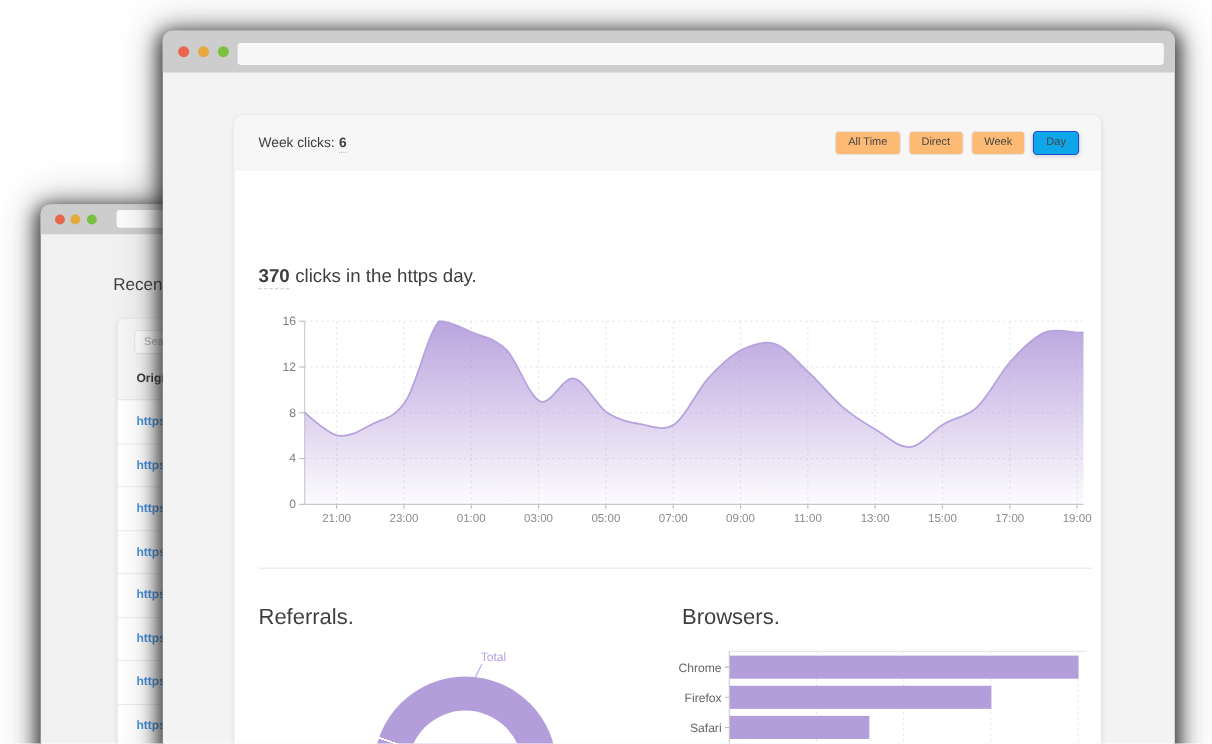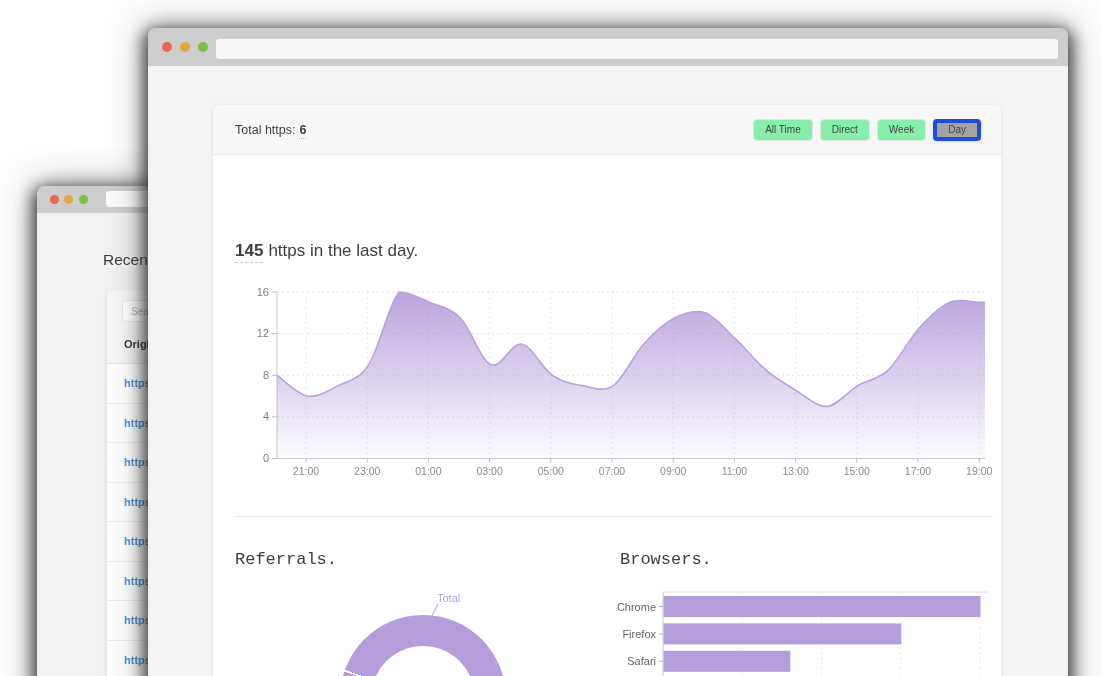--- a/index.html
+++ b/index.html
@@ -41,33 +41,33 @@
 
   .card{position:absolute;left:65px;top:77px;width:788px;height:640px;background:#fff;
         border-radius:7px;box-shadow:0 1px 4px rgba(0,0,0,.10);}
   .card-header{height:50px;background:#f7f7f7;border-bottom:1px solid #ebebeb;
                border-radius:7px 7px 0 0;display:flex;align-items:center;
                justify-content:space-between;padding:0 20px 0 22px;box-sizing:border-box;}
   .total{font-size:12.5px;color:#3e3e3e;}
   .total b{margin-left:4px;border-bottom:1px dotted #b5b5b5;padding-bottom:1px;}
   .ranges{display:flex;gap:7px;}
   .range-btn{font-family:inherit;font-size:10px;color:#444;height:22px;padding:0 11px;
-             background:#86efac;border:1px solid #e2e2e2;border-radius:4px;cursor:pointer;}
-  .range-btn.active{background:#a3a3a3;border:4px solid #1d4ed8;
+             background:#fdba74;border:1px solid #e2e2e2;border-radius:4px;cursor:pointer;}
+  .range-btn.active{background:#0ea5e9;border:1px solid #1d4ed8;
                     box-shadow:0 1px 4px rgba(0,0,0,.12);}
 
   .card-body{position:relative;height:589px;}
   .clicks-title{position:absolute;left:22px;top:86px;font-size:17px;color:#3e3e3e;}
   .clicks-title b{border-bottom:1px dashed #c9c9c9;padding-bottom:2px;}
   .clicks-title span{margin-left:5px;}
 
   #charts-svg{position:absolute;left:0;top:0;width:788px;height:620px;}
 
   .divider{position:absolute;left:22px;top:361px;width:758px;border-top:1px solid #e9e9e9;}
-  .section-title{position:absolute;top:395px;font-size:17px;color:#3f3f3f;font-family:Liberation Mono, monospace;}
+  .section-title{position:absolute;top:395px;font-size:20px;color:#3f3f3f;}
   .section-title.referrals{left:22px;}
   .section-title.browsers{left:407px;}
 
   .donut{position:absolute;left:127px;top:460px;width:166px;height:166px;border-radius:50%;
          background:#b39ddb;}
   .donut::after{content:"";position:absolute;left:31px;top:31px;width:104px;height:104px;
                 background:#fff;border-radius:50%;}
   .donut-label{position:absolute;left:224px;top:437px;font-size:11px;color:#b7a0e3;}
 </style>
 </head>
@@ -105,33 +105,33 @@
     <div class="titlebar">
       <span class="dot red" style="left:14px"></span>
       <span class="dot yellow" style="left:32px"></span>
       <span class="dot green" style="left:50px"></span>
       <div class="urlbar"></div>
     </div>
 
     <div class="card">
       <div class="card-header">
         <div class="total">
-          <span>Total https:</span><b>6</b>
+          <span>Week clicks:</span><b>6</b>
         </div>
         <div class="ranges" id="range-buttons">
             <button class="range-btn">All Time</button>
             <button class="range-btn">Direct</button>
             <button class="range-btn">Week</button>
             <button class="range-btn active">Day</button>
           </div>
       </div>
 
       <div class="card-body">
         <div class="clicks-title">
-          <b>145</b><span>https in the last day.</span>
+          <b>370</b><span>clicks in the https day.</span>
         </div>
 
         <svg id="charts-svg" viewBox="0 0 788 620">
             <defs>
               <linearGradient id="areaGrad" gradientUnits="userSpaceOnUse" x1="0" y1="137" x2="0" y2="303.5">
                 <stop offset="0" stop-color="#a98ed6" stop-opacity="0.8"></stop>
                 <stop offset="1" stop-color="#a98ed6" stop-opacity="0.03"></stop>
               </linearGradient>
             </defs>
             <line x1="59" y1="303.5" x2="64" y2="303.5" stroke="#bbb"></line>

